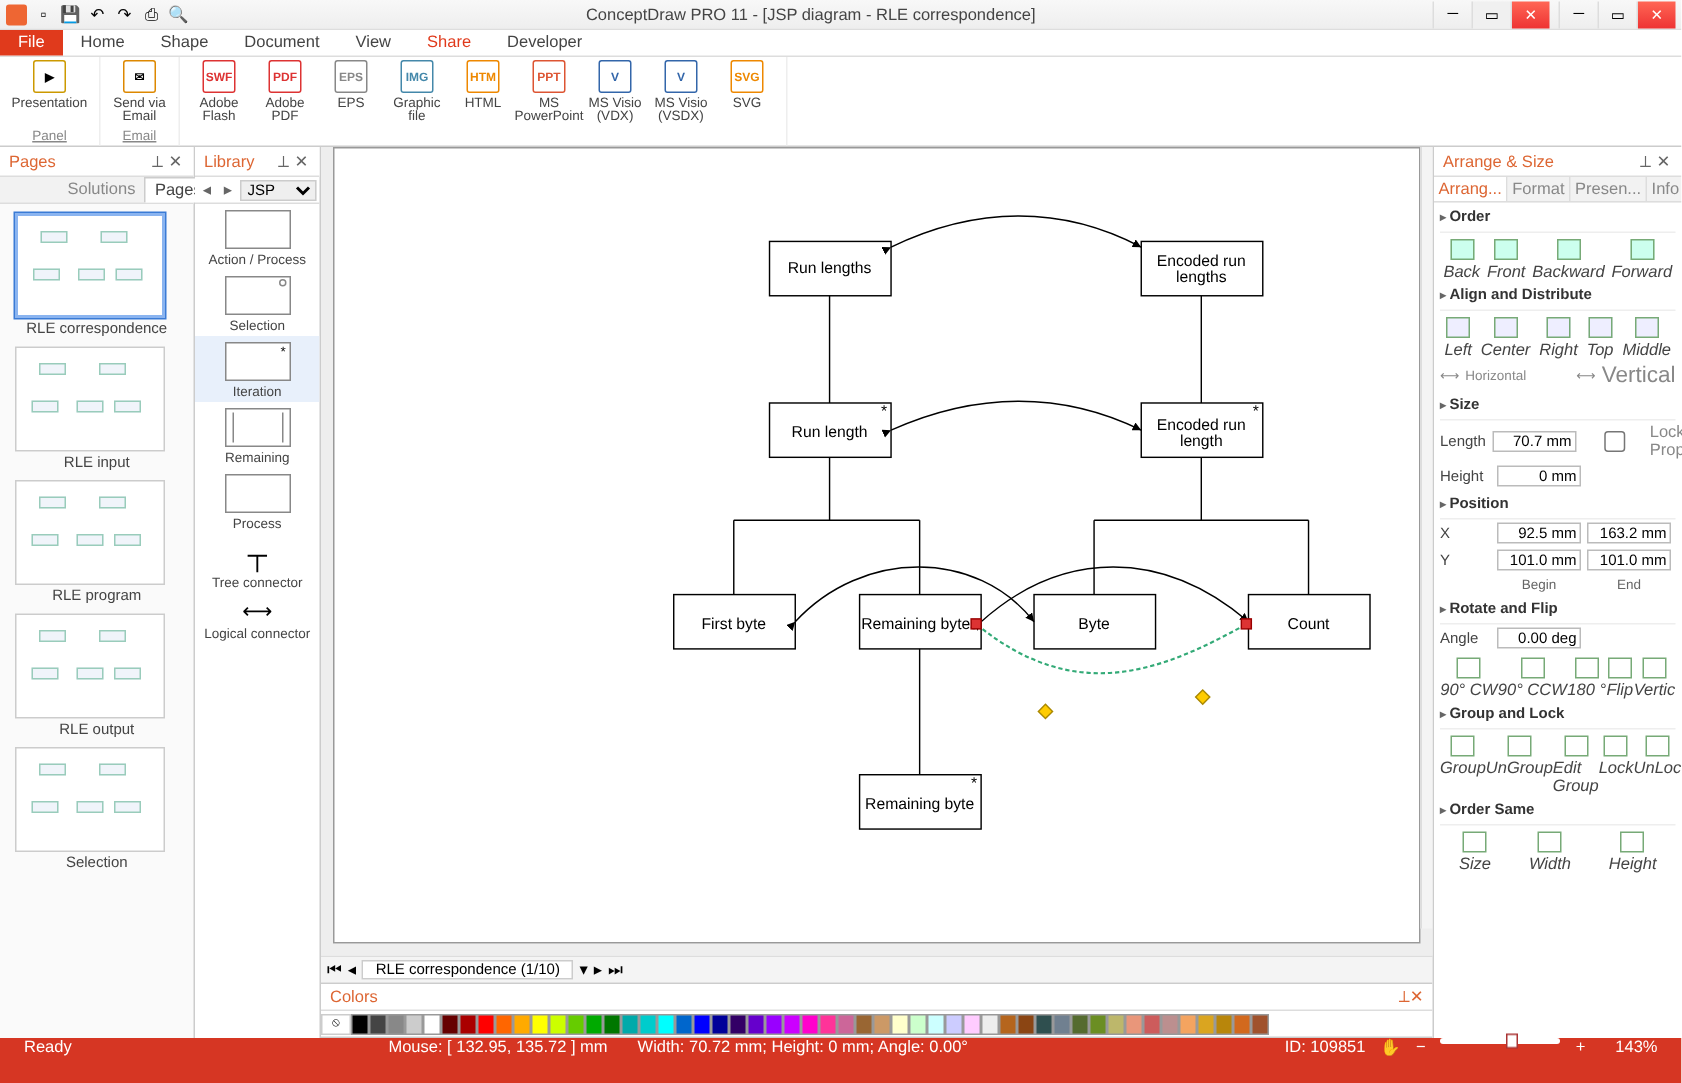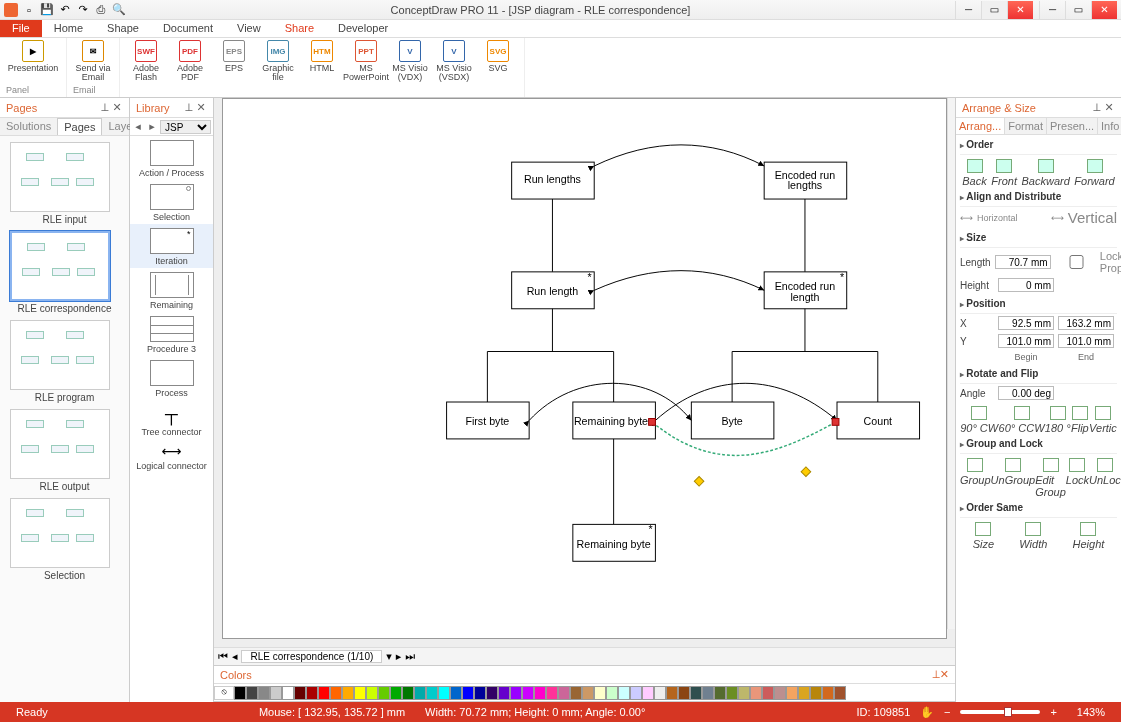--- a/index.html
+++ b/index.html
@@ -17,29 +17,29 @@
 .menu-tab { padding: 2px 12px; color: #444; cursor: default; }
 .menu-tab.file { background: #e03a1c; color: #fff; }
 .menu-tab.active { color: #e03a1c; }
 
 .ribbon { height: 60px; background: #fff; border-bottom: 1px solid #ccc; display: flex; }
 .ribbon-group { border-right: 1px solid #eee; padding: 2px 6px 0; display: flex; flex-direction: column; }
 .ribbon-items { display: flex; gap: 4px; }
 .ribbon-btn { display: flex; flex-direction: column; align-items: center; width: 40px; }
 .ribbon-icon { width: 22px; height: 22px; border: 1px solid #bbb; border-radius: 2px; display: flex; align-items: center; justify-content: center; font-size: 8px; font-weight: bold; }
 .ribbon-label { font-size: 9px; text-align: center; color: #444; line-height: 1.05; margin-top: 2px; }
-.ribbon-group-label { font-size: 9px; color: #888; margin-top: auto; padding-bottom: 2px; }
+.ribbon-group-label { font-size: 9px; color: #888; text-align: center; margin-top: auto; padding-bottom: 2px; text-decoration: underline; }
 
 .main { flex: 1; display: flex; min-height: 0; justify-content: space-between; }
 
 .pages-panel { width: 130px; border-right: 1px solid #ccc; display: flex; flex-direction: column; background: #fafafa; }
 .panel-header { height: 20px; display: flex; align-items: center; padding: 0 6px; color: #d63; border-bottom: 1px solid #ddd; background: #fff; }
 .panel-header .spacer { flex: 1; }
 .panel-header .pin, .panel-header .x { width: 12px; text-align: center; color: #666; cursor: default; }
-.pages-tabs { display: flex; font-size: 10px; background: #f2f2f2; border-bottom: 1px solid #ddd; }
+.pages-tabs { display: flex; font-size: 10px; background: #f2f2f2; border-bottom: 1px solid #ddd; padding-left: 39px; }
 .pages-tabs div { padding: 2px 6px; color: #888; }
 .pages-tabs div.sel { background: #fff; border: 1px solid #ccc; border-bottom: none; color: #444; }
 .pages-list { flex: 1; overflow-y: auto; }
 .page-thumb { margin: 6px 10px; }
 .page-thumb .thumb-box { width: 100px; height: 70px; background: #fff; border: 1px solid #ccc; position: relative; }
 .page-thumb.selected .thumb-box { border: 2px solid #8ab4f0; outline: 1px solid #3a7bd5; }
 .page-thumb .thumb-label { text-align: center; font-size: 10px; color: #444; margin-top: 2px; }
 .mini-node { position: absolute; background: #f0f4fa; border: 1px solid #9cb; }
 
 .library-panel { width: 84px; border-right: 1px solid #ccc; background: #fff; display: flex; flex-direction: column; }
@@ -79,21 +79,21 @@
 .arr-sec-h { font-size: 10px; font-weight: bold; color: #333; padding: 4px 0; border-bottom: 1px solid #eee; }
 .arr-sec-h::before { content: "▸ "; color: #666; font-size: 8px; }
 .arr-row-icons { display: flex; justify-content: space-around; padding: 4px 0 0; font-style: italic; }
 .arr-icon-btn { display: flex; flex-direction: column; align-items: center; font-size: 8.5px; color: #444; }
 .arr-icon { width: 16px; height: 14px; background: #cfe; border: 1px solid #7a7; margin-bottom: 2px; }
 .arr-field { display: flex; align-items: center; gap: 4px; padding: 2px 0; }
 .arr-field label { width: 34px; font-size: 10px; color: #444; }
 .arr-field input { width: 56px; font-size: 10px; height: 14px; border: 1px solid #bbb; text-align: right; padding-right: 2px; }
 .arr-check { font-size: 9px; color: #888; display: flex; align-items: center; gap: 2px; }
 
-.status-bar { height: 20px; background: #d63623; color: #fff; display: flex; align-items: center; padding: 0 6px; font-size: 10px; }
+.status-bar { height: 30px; background: #d63623; color: #fff; display: flex; align-items: flex-start; padding: 0 6px; font-size: 10px; }
 .status-bar .sp { flex: 1; }
 .status-seg { padding: 0 10px; }
 
 .tiny-icon { width: 14px; height: 14px; display: inline-flex; align-items: center; justify-content: center; }
 </style>
 </head>
 <body>
 
 <div class="title-bar">
   <div class="icons-left">
@@ -195,40 +195,40 @@
       <span class="spacer"></span>
       <span class="pin">⟂</span>
       <span class="x">✕</span>
     </div>
     <div class="pages-tabs">
       <div>Solutions</div>
       <div class="sel">Pages</div>
       <div>Layers</div>
     </div>
     <div class="pages-list" id="pages-list">
+        <div class="page-thumb selected">
+          <div class="thumb-box">
+            <div class="mini-node" style="left:15px;top:10px;width:18px;height:8px"></div>
+            <div class="mini-node" style="left:55px;top:10px;width:18px;height:8px"></div>
+            <div class="mini-node" style="left:10px;top:35px;width:18px;height:8px"></div>
+            <div class="mini-node" style="left:40px;top:35px;width:18px;height:8px"></div>
+            <div class="mini-node" style="left:65px;top:35px;width:18px;height:8px"></div>
+          </div>
+          <div class="thumb-label">RLE correspondence</div>
+        </div>
         <div class="page-thumb">
           <div class="thumb-box">
             <div class="mini-node" style="left:15px;top:10px;width:18px;height:8px"></div>
             <div class="mini-node" style="left:55px;top:10px;width:18px;height:8px"></div>
             <div class="mini-node" style="left:10px;top:35px;width:18px;height:8px"></div>
             <div class="mini-node" style="left:40px;top:35px;width:18px;height:8px"></div>
             <div class="mini-node" style="left:65px;top:35px;width:18px;height:8px"></div>
           </div>
           <div class="thumb-label">RLE input</div>
         </div>
-        <div class="page-thumb selected">
-          <div class="thumb-box">
-            <div class="mini-node" style="left:15px;top:10px;width:18px;height:8px"></div>
-            <div class="mini-node" style="left:55px;top:10px;width:18px;height:8px"></div>
-            <div class="mini-node" style="left:10px;top:35px;width:18px;height:8px"></div>
-            <div class="mini-node" style="left:40px;top:35px;width:18px;height:8px"></div>
-            <div class="mini-node" style="left:65px;top:35px;width:18px;height:8px"></div>
-          </div>
-          <div class="thumb-label">RLE correspondence</div>
-        </div>
         <div class="page-thumb">
           <div class="thumb-box">
             <div class="mini-node" style="left:15px;top:10px;width:18px;height:8px"></div>
             <div class="mini-node" style="left:55px;top:10px;width:18px;height:8px"></div>
             <div class="mini-node" style="left:10px;top:35px;width:18px;height:8px"></div>
             <div class="mini-node" style="left:40px;top:35px;width:18px;height:8px"></div>
             <div class="mini-node" style="left:65px;top:35px;width:18px;height:8px"></div>
           </div>
           <div class="thumb-label">RLE program</div>
         </div>
@@ -283,27 +283,20 @@
             <div style="position:absolute;right:2px;top:0;font-size:9px">*</div>
           </div>
           <div class="lib-label">Iteration</div>
         </div>
         <div class="lib-item">
           <div class="lib-shape">
             <div style="position:absolute;left:2px;top:2px;bottom:2px;width:3px;border-right:1px solid #888"></div>
             <div style="position:absolute;right:2px;top:2px;bottom:2px;width:3px;border-left:1px solid #888"></div>
           </div>
           <div class="lib-label">Remaining</div>
-        </div>
-        <div class="lib-item">
-          <div class="lib-shape">
-            <div style="position:absolute;left:0;right:0;top:8px;border-top:1px solid #888"></div>
-            <div style="position:absolute;left:0;right:0;top:16px;border-top:1px solid #888"></div>
-          </div>
-          <div class="lib-label">Procedure 3</div>
         </div>
         <div class="lib-item">
           <div class="lib-shape"></div>
           <div class="lib-label">Process</div>
         </div>
         <div class="lib-item">
           <div style="text-align:center;font-size:18px">┬</div>
           <div class="lib-label">Tree connector</div>
         </div>
         <div class="lib-item">
@@ -479,20 +472,42 @@
             <div class="arr-icon"></div>
             <span>Backward</span>
           </div>
         <div class="arr-icon-btn">
             <div class="arr-icon"></div>
             <span>Forward</span>
           </div>
       </div>
 
       <div class="arr-sec-h">Align and Distribute</div>
+      <div class="arr-row-icons">
+        <div class="arr-icon-btn">
+            <div class="arr-icon" style="background:#eef"></div>
+            <span>Left</span>
+          </div>
+        <div class="arr-icon-btn">
+            <div class="arr-icon" style="background:#eef"></div>
+            <span>Center</span>
+          </div>
+        <div class="arr-icon-btn">
+            <div class="arr-icon" style="background:#eef"></div>
+            <span>Right</span>
+          </div>
+        <div class="arr-icon-btn">
+            <div class="arr-icon" style="background:#eef"></div>
+            <span>Top</span>
+          </div>
+        <div class="arr-icon-btn">
+            <div class="arr-icon" style="background:#eef"></div>
+            <span>Middle</span>
+          </div>
+      </div>
       <div class="arr-field">
           <span style="font-size:9px;color:#888">⟷</span>
           <span style="font-size:9px;color:#888">Horizontal</span>
           <span style="flex:1"></span>
           <span style="font-size:9px;color:#888">⟷</span>
           <span style="font-size:15px;color:#888">Vertical</span>
         </div>
 
       <div class="arr-sec-h">Size</div>
       <div class="arr-field">
@@ -530,21 +545,21 @@
           <label>Angle</label>
           <input value="0.00 deg" style="">
         </div>
       <div class="arr-row-icons">
         <div class="arr-icon-btn">
             <div class="arr-icon" style="background:#fff"></div>
             <span>90° CW</span>
           </div>
         <div class="arr-icon-btn">
             <div class="arr-icon" style="background:#fff"></div>
-            <span>60° CCW</span>
+            <span>90° CCW</span>
           </div>
         <div class="arr-icon-btn">
             <div class="arr-icon" style="background:#fff"></div>
             <span>180 °</span>
           </div>
         <div class="arr-icon-btn">
             <div class="arr-icon" style="background:#fff"></div>
             <span>Flip</span>
           </div>
         <div class="arr-icon-btn">

